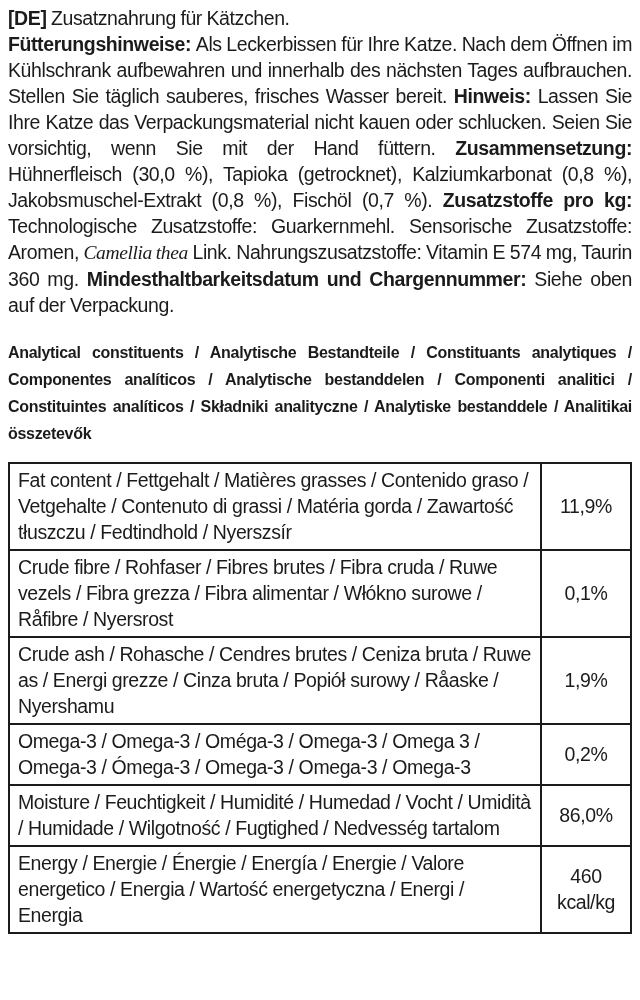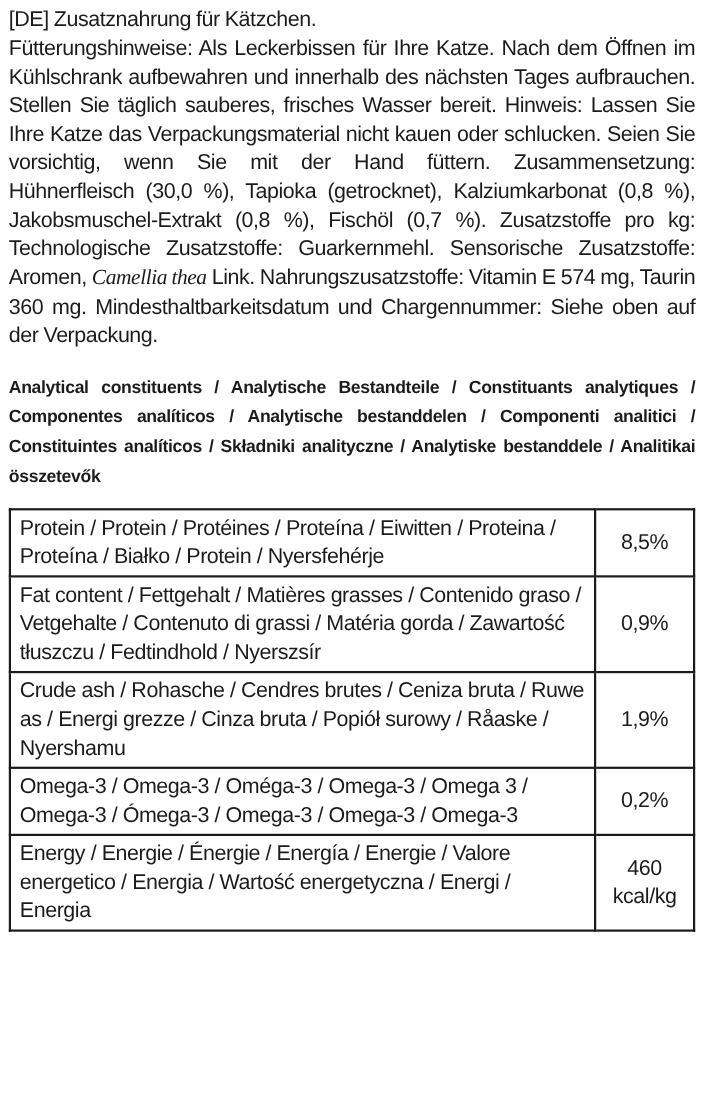--- a/index.html
+++ b/index.html
@@ -13,21 +13,21 @@
     font-family: "Liberation Sans", sans-serif;
   }
   .body-text {
     margin: 0;
     font-size: 19.5px;
     line-height: 26px;
     letter-spacing: -0.4px;
     word-spacing: -0.5px;
   }
   .justify { text-align: justify; }
-  .bold { font-weight: normal; margin-top: 24px; }
+  .bold { font-weight: bold; margin-top: 24px; }
   .italic { font-style: italic; font-family: Liberation Serif, serif; }
   .heading {
     margin: 21px 0 15px 0;
     font-size: 16px;
     line-height: 27px;
     font-weight: bold;
     letter-spacing: -0.3px;
     text-align: justify;
   }
   table.constituents {
@@ -56,34 +56,38 @@
 
   <p class="body-text"><span class="bold">[DE] </span><span>Zusatznahrung für Kätzchen.</span></p>
 
   <p class="body-text justify"><span class="bold">Fütterungshinweise: </span><span>Als Leckerbissen für Ihre Katze. Nach dem Öffnen im Kühlschrank aufbewahren und innerhalb des nächsten Tages aufbrauchen. Stellen Sie täglich sauberes, frisches Wasser bereit. </span><span class="bold">Hinweis: </span><span>Lassen Sie Ihre Katze das Verpackungsmaterial nicht kauen oder schlucken. Seien Sie vorsichtig, wenn Sie mit der Hand füttern. </span><span class="bold">Zusammensetzung: </span><span>Hühnerfleisch (30,0 %), Tapioka (getrocknet), Kalziumkarbonat (0,8 %), Jakobsmuschel-Extrakt (0,8 %), Fischöl (0,7 %). </span><span class="bold">Zusatzstoffe pro kg: </span><span>Technologische Zusatzstoffe: Guarkernmehl. Sensorische Zusatzstoffe: Aromen, </span><span class="italic">Camellia thea</span><span> Link. Nahrungszusatzstoffe: Vitamin E 574 mg, Taurin 360 mg. </span><span class="bold">Mindesthaltbarkeitsdatum und Chargennummer: </span><span>Siehe oben auf der Verpackung.</span></p>
 
   <h2 class="heading">Analytical constituents / Analytische Bestandteile / Constituants analytiques / Componentes analíticos / Analytische bestanddelen / Componenti analitici / Constituintes analíticos / Składniki analityczne / Analytiske bestanddele / Analitikai összetevők</h2>
 
   <table class="constituents">
     <tbody>
       <tr>
-        <td class="lbl">Protein / Protein / Protéines / Proteína / Eiwitten / Proteina / Proteína / Białko / Protein / Nyersfehérje</td>
-        <td class="val">8,5%</td>
+        <td class="lbl">Fat content / Fettgehalt / Matières grasses / Contenido graso / Vetgehalte / Contenuto di grassi / Matéria gorda / Zawartość tłuszczu / Fedtindhold / Nyerszsír</td>
+        <td class="val">11,9%</td>
       </tr>
       <tr>
-        <td class="lbl">Fat content / Fettgehalt / Matières grasses / Contenido graso / Vetgehalte / Contenuto di grassi / Matéria gorda / Zawartość tłuszczu / Fedtindhold / Nyerszsír</td>
-        <td class="val">0,9%</td>
+        <td class="lbl">Crude fibre / Rohfaser / Fibres brutes / Fibra cruda / Ruwe vezels / Fibra grezza / Fibra alimentar / Włókno surowe / Råfibre / Nyersrost</td>
+        <td class="val">0,1%</td>
       </tr>
       <tr>
         <td class="lbl">Crude ash / Rohasche / Cendres brutes / Ceniza bruta / Ruwe as / Energi grezze / Cinza bruta / Popiół surowy / Råaske / Nyershamu</td>
         <td class="val">1,9%</td>
       </tr>
       <tr>
         <td class="lbl">Omega-3 / Omega-3 / Oméga-3 / Omega-3 / Omega 3 / Omega-3 / Ómega-3 / Omega-3 / Omega-3 / Omega-3</td>
         <td class="val">0,2%</td>
+      </tr>
+      <tr>
+        <td class="lbl">Moisture / Feuchtigkeit / Humidité / Humedad / Vocht / Umidità / Humidade / Wilgotność / Fugtighed / Nedvesség tartalom</td>
+        <td class="val">86,0%</td>
       </tr>
       <tr>
         <td class="lbl">Energy / Energie / Énergie / Energía / Energie / Valore energetico / Energia / Wartość energetyczna / Energi / Energia</td>
         <td class="val">460 kcal/kg</td>
       </tr>
     </tbody>
   </table>
 
 </div>
 

